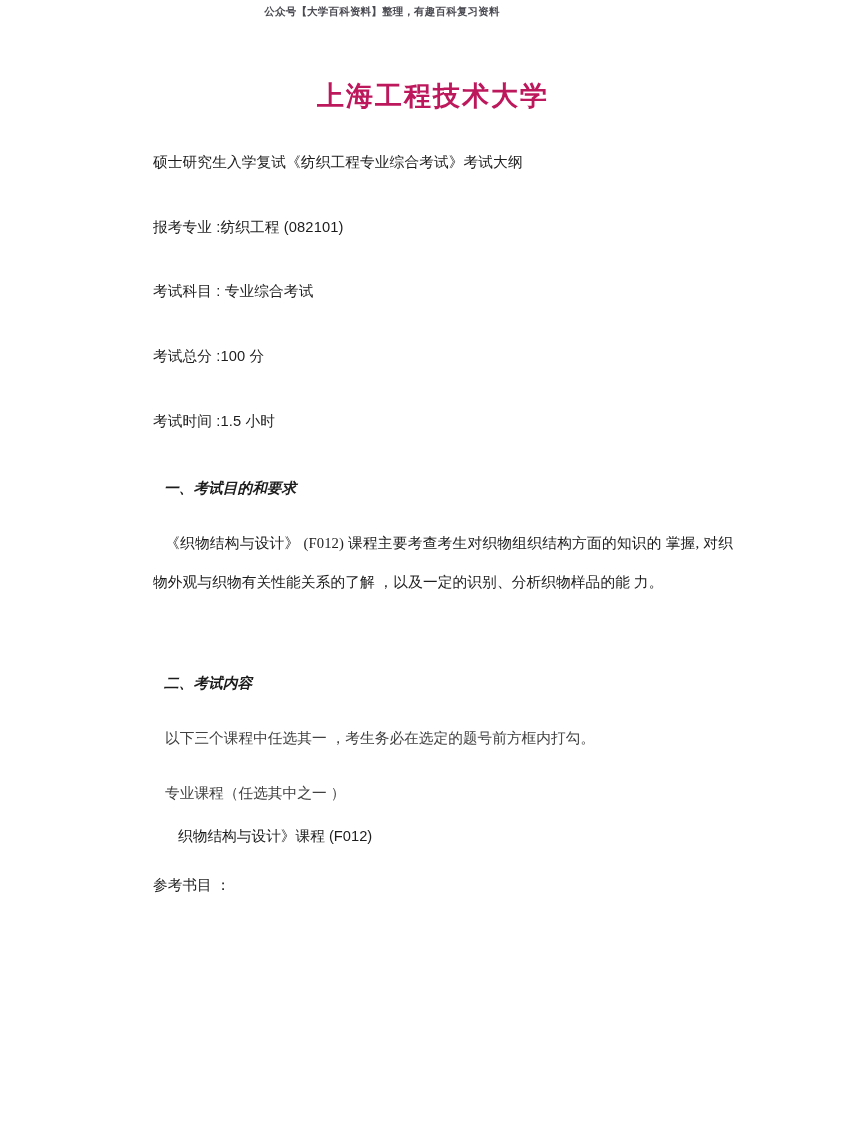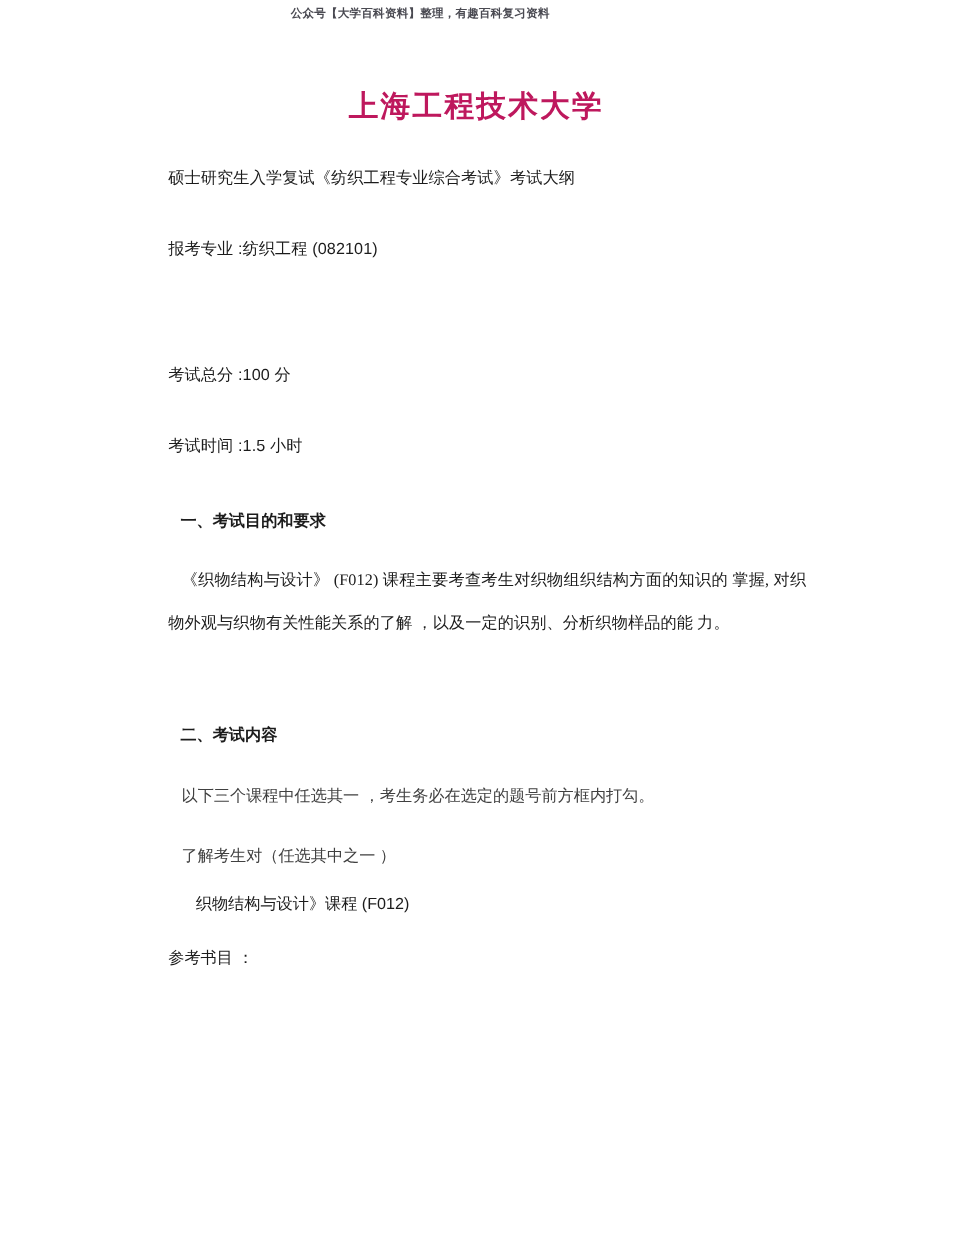--- a/index.html
+++ b/index.html
@@ -68,20 +68,21 @@
   .spacer-30 { height: 30px; }
   .spacer-26 { height: 26px; }
   .spacer-24 { height: 24px; }
   .spacer-20 { height: 20px; }
   .section-head {
     font-size: 14.7px;
     font-weight: bold;
     color: #1c1c1c;
     padding-left: 11px;
     white-space: nowrap;
+    font-style: italic;
   }
   .para {
     font-size: 14.7px;
     line-height: 39px;
     color: #1c1c1c;
     text-align: justify;
     text-justify: inter-ideograph;
     text-indent: 12px;
     letter-spacing: 0.1px;
     width: 580px;
@@ -116,20 +117,21 @@
   <div class="doc-title">上海工程技术大学</div>
 
   <div class="body-area">
 
     <div class="line subtitle">硕士研究生入学复试《纺织工程专业综合考试》考试大纲</div>
 
     <div class="spacer-50"></div>
     <div class="line meta">报考专业 :纺织工程 (082101)</div>
 
     <div class="spacer-50"></div>
+    <div class="line meta">考试科目 : 专业综合考试</div>
 
     <div class="spacer-50"></div>
     <div class="line meta">考试总分 :100 分</div>
 
     <div class="spacer-50"></div>
     <div class="line meta">考试时间 :1.5 小时</div>
 
     <div class="spacer-50"></div>
     <div class="section-head">一、考试目的和要求</div>
 
@@ -140,21 +142,21 @@
 
     <div class="spacer-20"></div>
 
     <div class="spacer-32"></div>
     <div class="section-head">二、考试内容</div>
 
     <div class="spacer-36"></div>
     <div class="plain-line">以下三个课程中任选其一 ，考生务必在选定的题号前方框内打勾。</div>
 
     <div class="spacer-36"></div>
-    <div class="plain-line">了解考生对（任选其中之一 ）</div>
+    <div class="plain-line">专业课程（任选其中之一 ）</div>
 
     <div class="spacer-24"></div>
     <div class="indent-line">织物结构与设计》课程 (F012)</div>
 
     <div class="spacer-30"></div>
     <div class="flush-line">参考书目 ：</div>
 
   </div>
 </div>
 

